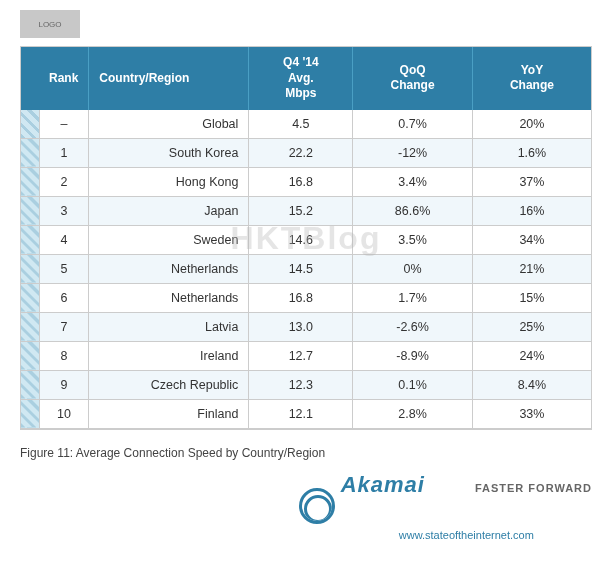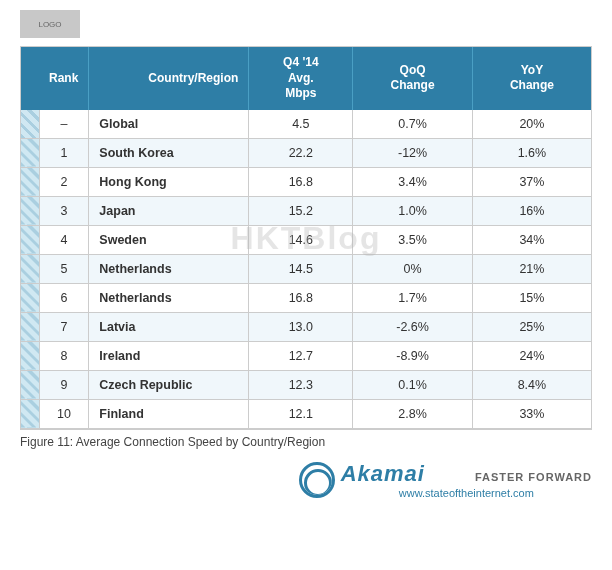--- a/index.html
+++ b/index.html
@@ -60,21 +60,21 @@
 
     thead th:last-child {
       border-right: none;
     }
 
     thead th.rank-col {
       width: 40px;
     }
 
     thead th.country-col {
-      text-align: right;
+      text-align: left;
       width: 160px;
     }
 
     thead th.stripe-col {
       width: 18px;
       padding: 0;
       background: transparent;
       border-right: none;
     }
 
@@ -108,43 +108,42 @@
       font-size: 12.5px;
       color: #333333;
       border-right: 1px solid #cccccc;
     }
 
     tbody td:last-child {
       border-right: none;
     }
 
     tbody td.country-name {
-      text-align: left;
-      font-weight: bold;
+      text-align: right;
     }
 
     tbody td.stripe-cell {
       width: 18px;
       padding: 0;
       background: repeating-linear-gradient(
         45deg,
         #aacfe0,
         #aacfe0 3px,
         #d0e8f2 3px,
         #d0e8f2 8px
       );
       border-right: 1px solid #cccccc;
     }
 
     .figure-caption {
       width: 100%;
       text-align: left;
       font-size: 12px;
       color: #444444;
-      margin-top: 5px;
+      margin-top: 16px;
       margin-bottom: 8px;
     }
 
     .watermark {
       position: absolute;
       top: 50%;
       left: 50%;
       transform: translate(-50%, -50%);
       font-size: 32px;
       font-weight: bold;
@@ -267,21 +266,21 @@
             <td class="country-name">Hong Kong</td>
             <td>16.8</td>
             <td>3.4%</td>
             <td>37%</td>
           </tr>
           <tr>
             <td class="stripe-cell"></td>
             <td>3</td>
             <td class="country-name">Japan</td>
             <td>15.2</td>
-            <td>1.0%</td>
+            <td>86.6%</td>
             <td>16%</td>
           </tr>
           <tr>
             <td class="stripe-cell"></td>
             <td>4</td>
             <td class="country-name">Sweden</td>
             <td>14.6</td>
             <td>3.5%</td>
             <td>34%</td>
           </tr>
@@ -337,21 +336,21 @@
     </table>
   </div>
 </div>
 
 <div class="figure-caption">Figure 11: Average Connection Speed by Country/Region</div>
 
 <div class="bottom-logo">
   <div class="akamai-logo">
     <div class="akamai-brand">
       <div class="akamai-circle"></div>
-      <div style="display:flex; flex-direction:column;">
+      <div style="display:flex; flex-direction:column;gap:31px;">
         <span style="display:flex; align-items:baseline; gap:6px;">
           <span class="akamai-text">Akamai</span>
           <span class="faster-forward">FASTER FORWARD</span>
         </span>
         <span class="akamai-url">www.stateoftheinternet.com</span>
       </div>
     </div>
   </div>
 </div>
 

